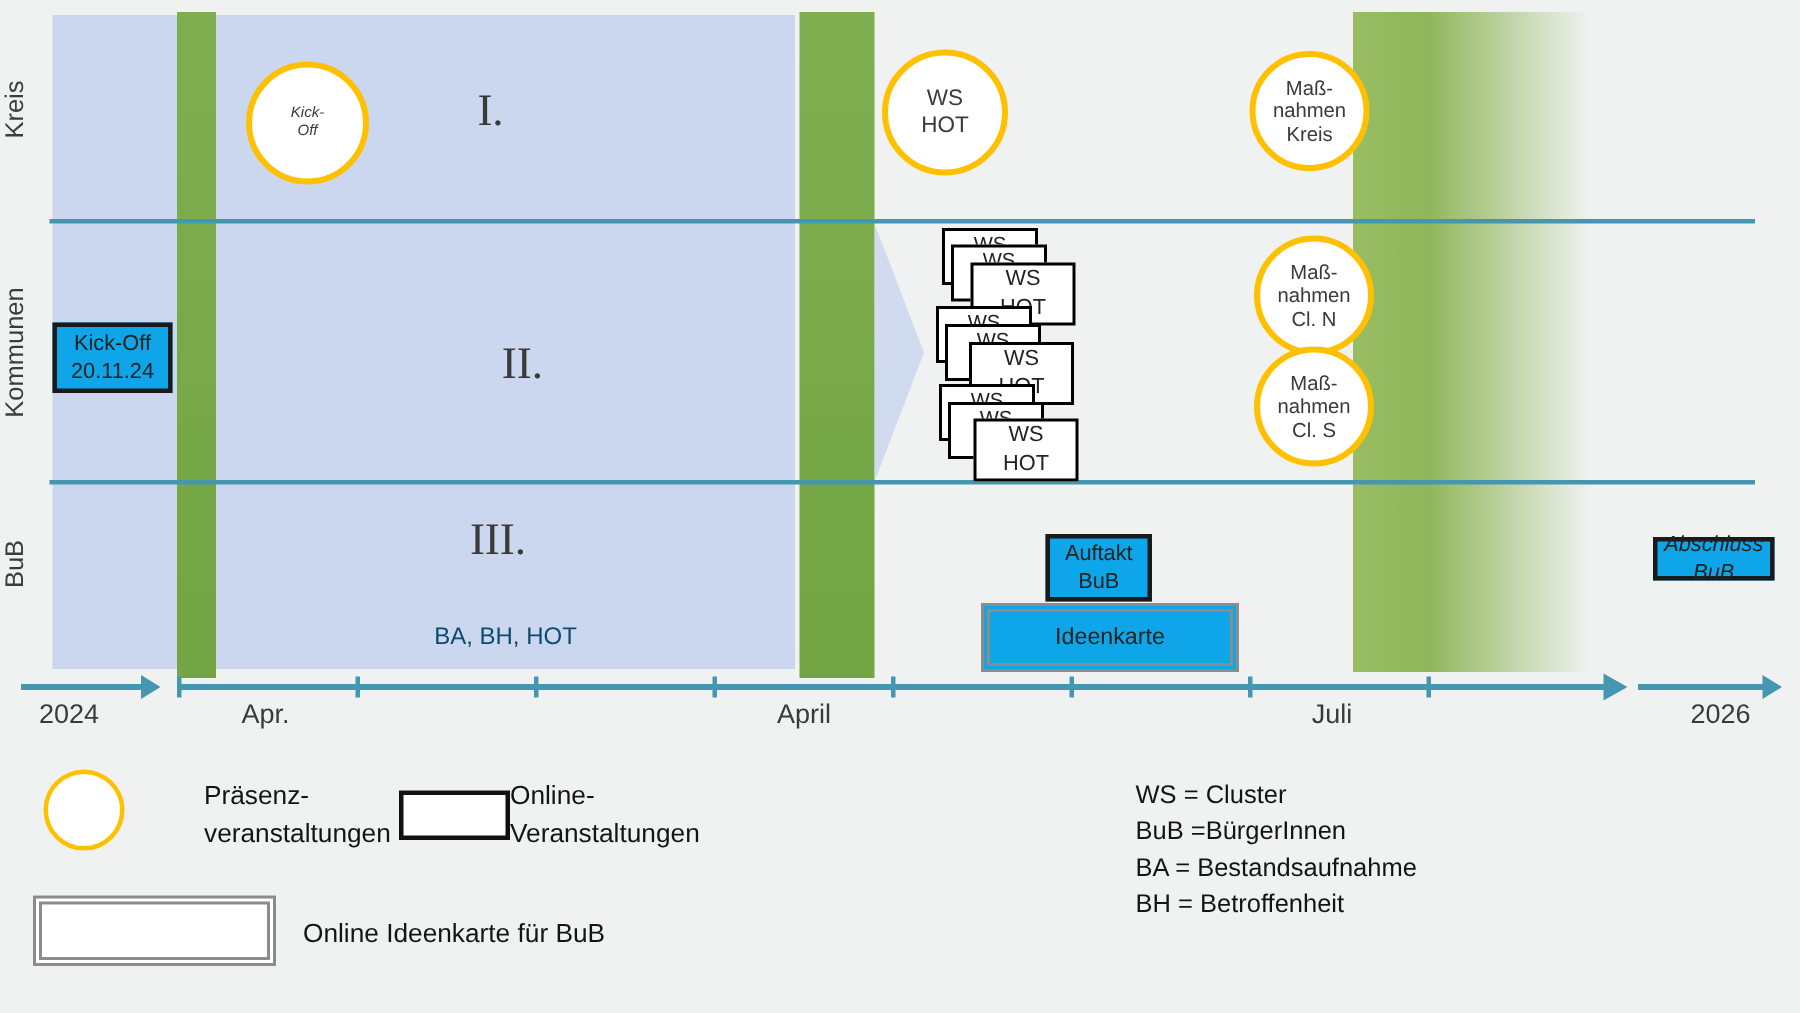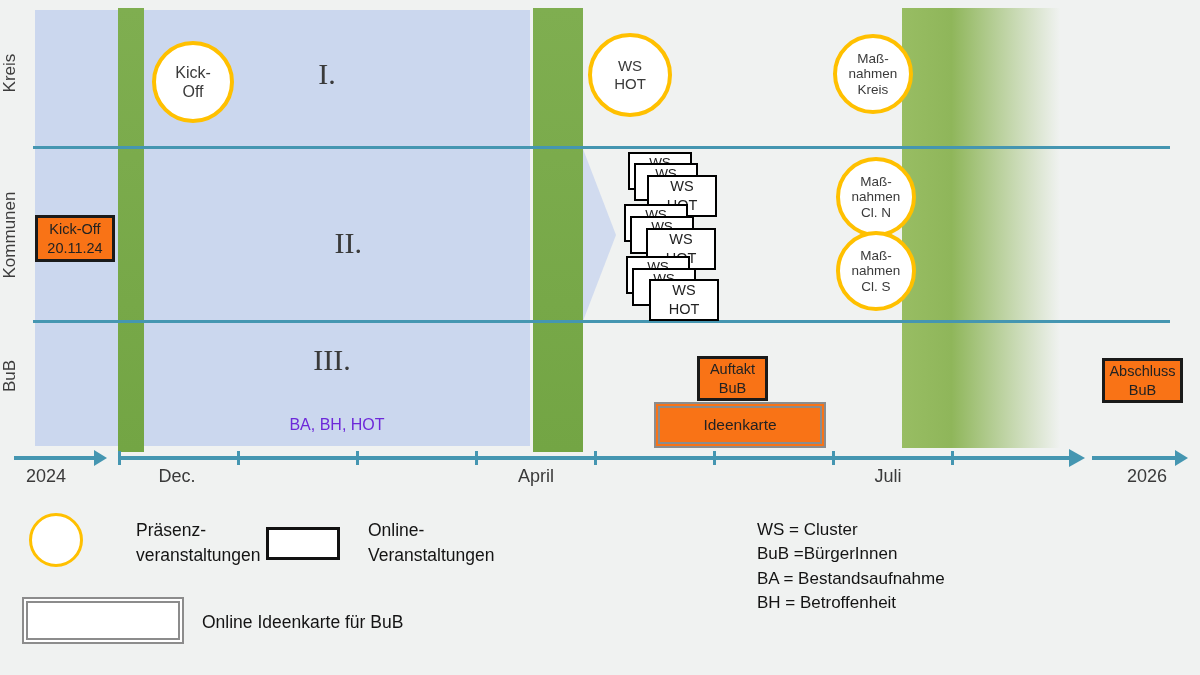--- a/index.html
+++ b/index.html
@@ -24,39 +24,39 @@
   .rl-kreis{top:62px;}
   .rl-kommunen{top:224px;}
   .rl-bub{top:365px;}
 
   
   .roman{position:absolute;width:60px;text-align:center;font-size:30px;color:#3a3a3a;
     font-family:"Liberation Serif",serif;}
   .r1{left:297px;top:57px;}
   .r2{left:302px;top:226px;text-align:right;}
   .r3{left:302px;top:343px;}
-  .sub-blue{position:absolute;left:277px;top:416px;width:120px;text-align:center;font-size:16px;color:#6d28d9;}
+  .sub-blue{position:absolute;left:277px;top:416px;width:120px;text-align:center;font-size:16px;color:#0c4a6e;}
 
   
   .circle{position:absolute;background:#fff;border:4px solid #ffc000;border-radius:50%;
     display:flex;align-items:center;justify-content:center;text-align:center;
     white-space:pre-line;color:#3a3a3a;box-sizing:border-box;}
-  .c-kickoff{left:152px;top:41px;width:82px;height:82px;font-size:16px;line-height:1.2;}
+  .c-kickoff{left:164px;top:41px;width:82px;height:82px;font-size:10px;line-height:1.2;font-style:italic;}
   .c-wshot{left:588px;top:33px;width:84px;height:84px;font-size:15px;line-height:1.2;}
   .c-mk{left:833px;top:34px;width:80px;height:80px;font-size:13.5px;line-height:1.15;}
   .c-mn{left:836px;top:157px;width:80px;height:80px;font-size:13.5px;line-height:1.15;}
   .c-ms{left:836px;top:231px;width:80px;height:80px;font-size:13.5px;line-height:1.15;}
 
   
-  .event-box{position:absolute;background:#f97316;border:3px solid #1a1a1a;display:flex;
+  .event-box{position:absolute;background:#0ea5e9;border:3px solid #1a1a1a;display:flex;
     align-items:center;justify-content:center;text-align:center;white-space:pre-line;
     font-size:14.5px;line-height:1.3;color:#222;box-sizing:border-box;}
   .b-kickoff{left:35px;top:215px;width:80px;height:47px;}
   .b-auftakt{left:697px;top:356px;width:71px;height:45px;}
-  .b-abschluss{left:1102px;top:358px;width:81px;height:45px;}
+  .b-abschluss{left:1102px;top:358px;width:81px;height:29px;font-style:italic;}
   .b-ideenkarte{left:654px;top:402px;width:172px;height:46px;border:6px double #8c8c8c;font-size:15.5px;}
 
   
   .ws-card{position:absolute;background:#fff;border:2px solid #000;box-sizing:border-box;
     text-align:center;color:#222;}
   .ws-back{width:64px;height:38px;font-size:13.5px;padding-top:1px;}
   .ws-front{width:70px;height:42px;font-size:14.5px;line-height:1.3;display:flex;
     align-items:center;justify-content:center;white-space:pre-line;}
 
   
@@ -74,21 +74,21 @@
 
   
   .legend-circle{position:absolute;left:29px;top:513px;width:54px;height:54px;border:3px solid #ffc000;
     border-radius:50%;background:#fff;box-sizing:border-box;}
   .legend-rect{position:absolute;left:266px;top:527px;width:74px;height:33px;border:3px solid #111;
     background:#fff;box-sizing:border-box;}
   .legend-double{position:absolute;left:22px;top:597px;width:162px;height:47px;border:6px double #8c8c8c;
     background:#fff;box-sizing:border-box;}
   .legend-label{position:absolute;font-size:17.5px;color:#141414;white-space:pre-line;line-height:1.45;}
   .l-praesenz{left:100px;top:518px;margin-left:36px;}
-  .l-online{left:368px;top:518px;}
+  .l-online{left:340px;top:518px;}
   .l-ideen{left:202px;top:610px;}
   .abbrev-list{position:absolute;left:757px;top:518px;font-size:17px;line-height:24.4px;color:#141414;}
 </style>
 </head>
 <body>
 
 <div class="canvas">
 
   <div class="blue-block"></div>
   <div class="green-bar bar1"></div>
@@ -153,21 +153,21 @@
   <div class="tick" style="left:118px"></div>
   <div class="tick" style="left:237px"></div>
   <div class="tick" style="left:356px"></div>
   <div class="tick" style="left:475px"></div>
   <div class="tick" style="left:594px"></div>
   <div class="tick" style="left:713px"></div>
   <div class="tick" style="left:832px"></div>
   <div class="tick" style="left:951px"></div>
 
   <div class="axis-label" style="left:11px">2024</div>
-  <div class="axis-label" style="left:142px">Dec.</div>
+  <div class="axis-label" style="left:142px">Apr.</div>
   <div class="axis-label" style="left:501px">April</div>
   <div class="axis-label" style="left:853px">Juli</div>
   <div class="axis-label" style="left:1112px">2026</div>
 
   <div class="legend-circle"></div>
   <div class="legend-label l-praesenz">Präsenz-
 veranstaltungen</div>
 
   <div class="legend-rect"></div>
   <div class="legend-label l-online">Online-

